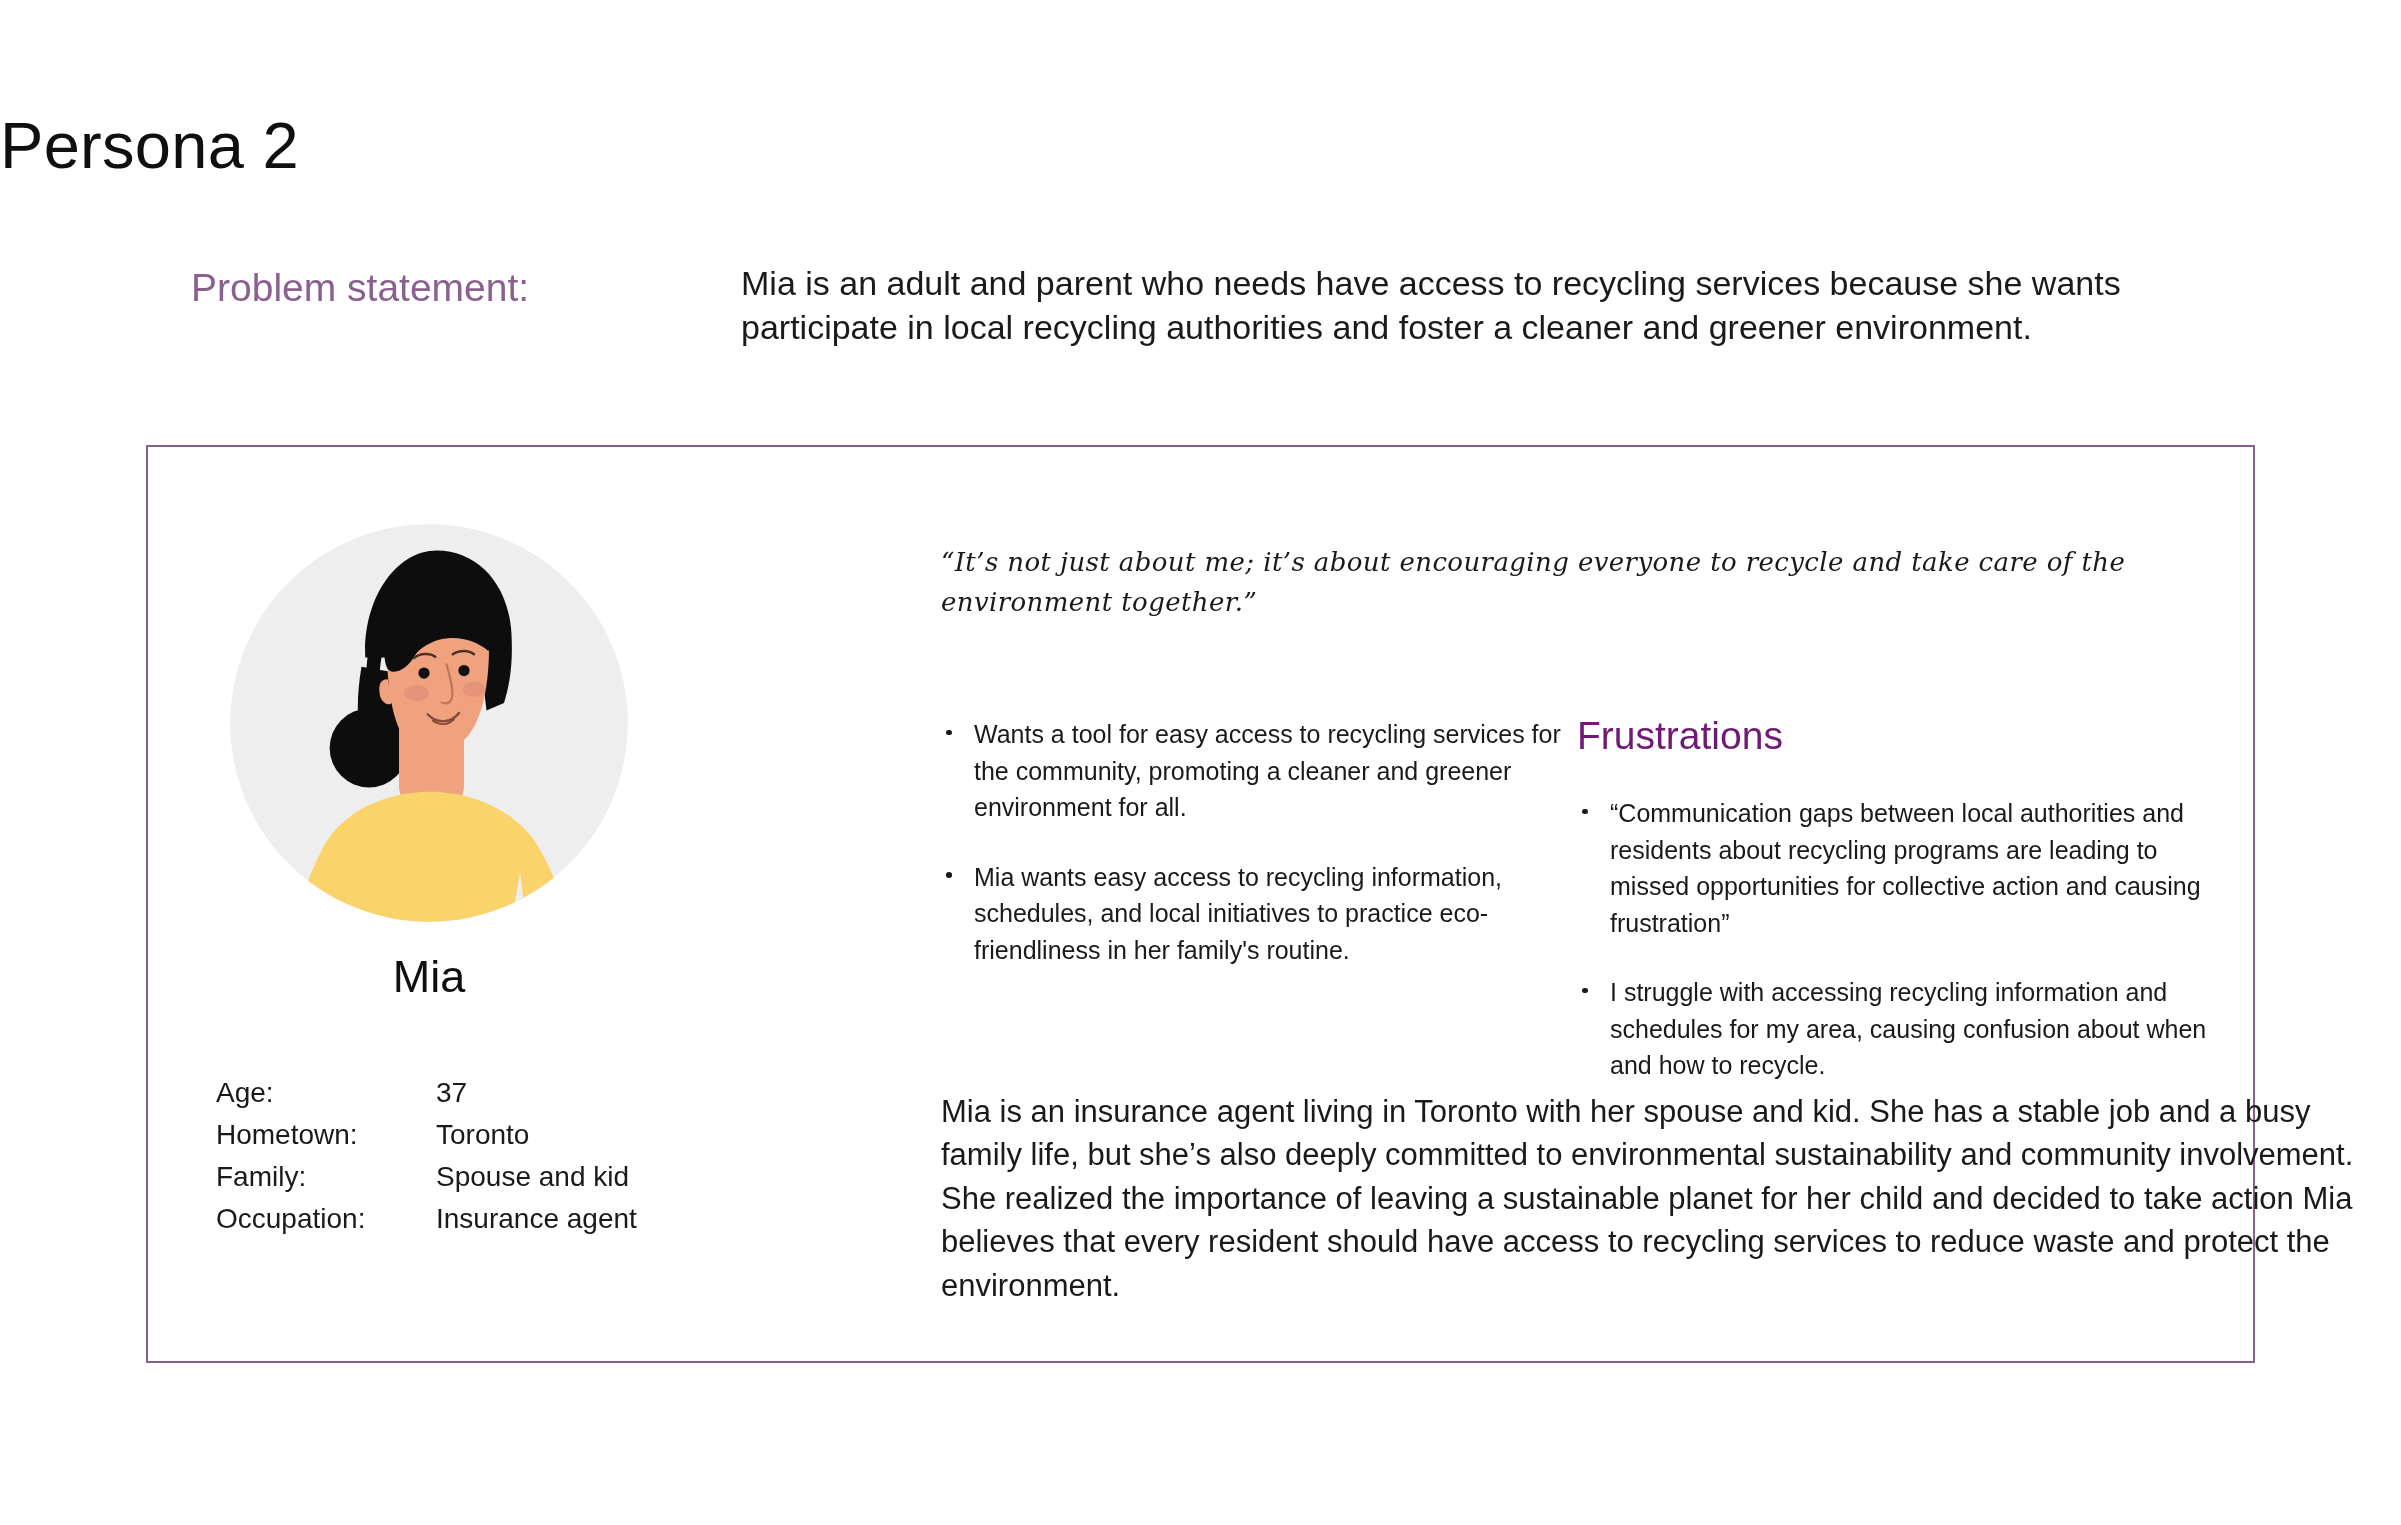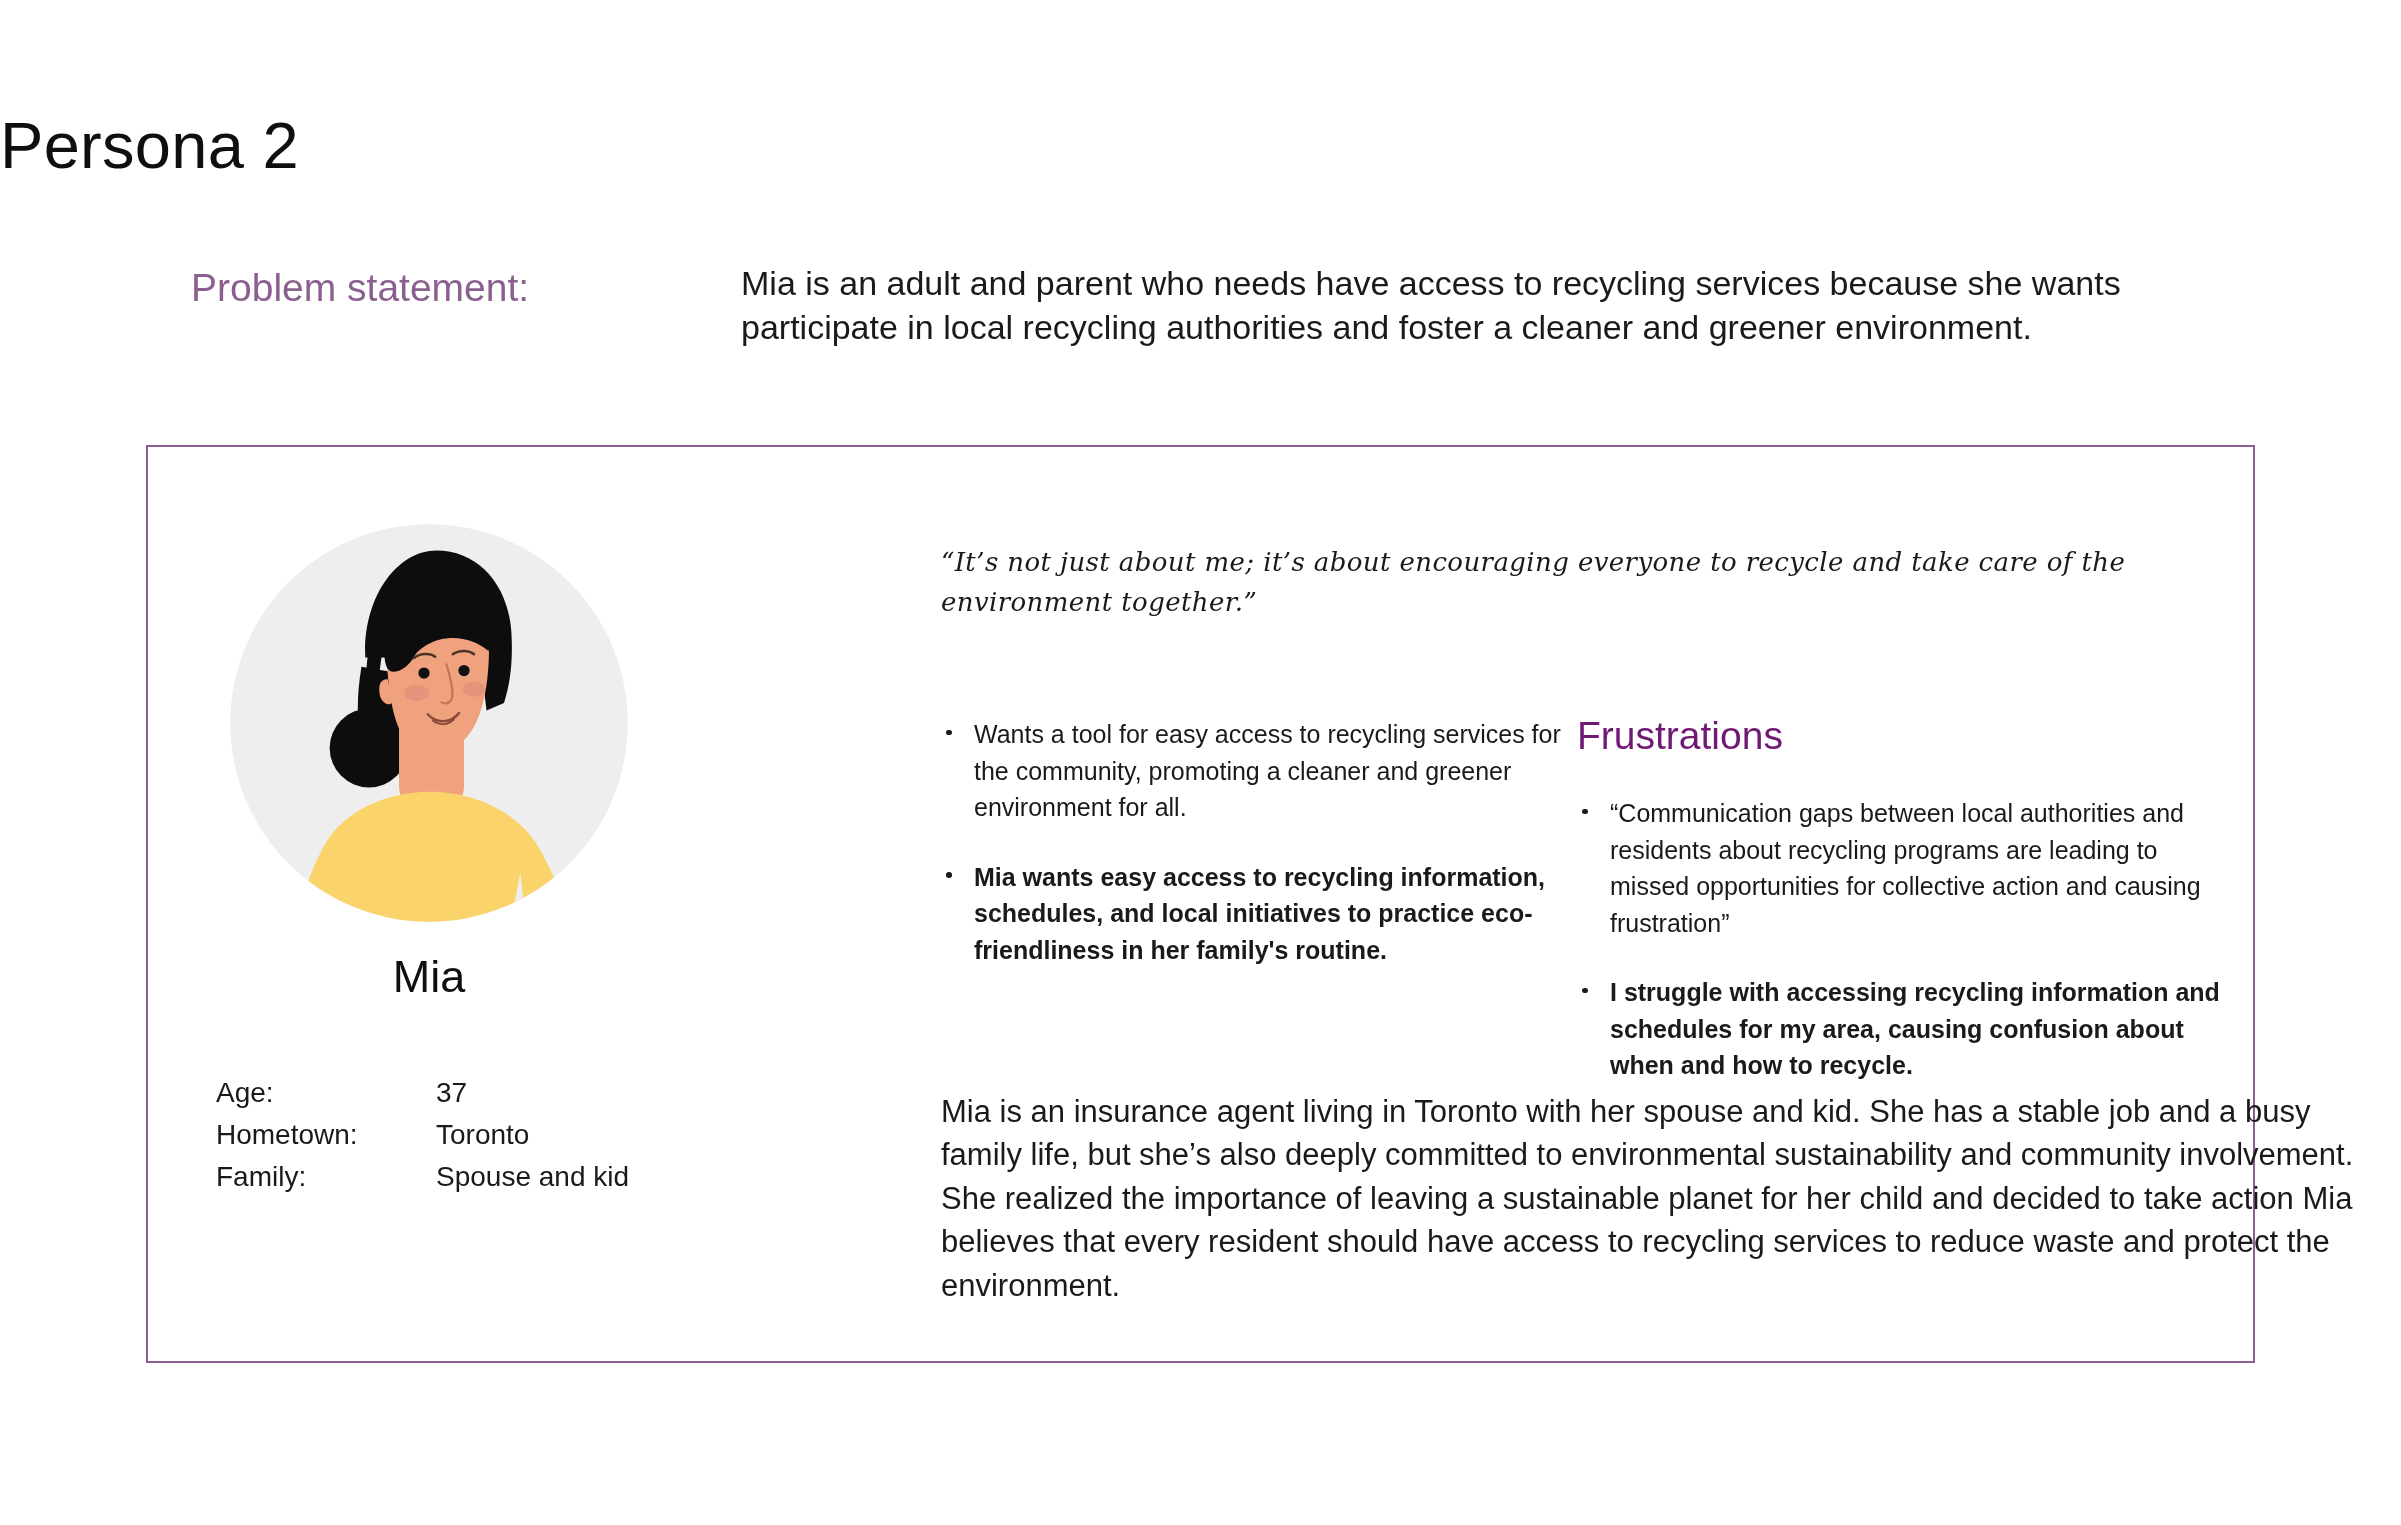--- a/index.html
+++ b/index.html
@@ -135,21 +135,21 @@
 
   .bullet-list { margin: 0; padding: 0; list-style: none; }
   .bullet-item {
     position: relative;
     padding-left: 33px;
     font-size: 25px;
     line-height: 1.46;
     color: #1a1a1a;
     margin-bottom: 33px;
   }
-  .bullet-item:last-child { margin-bottom: 0; font-weight: bold; }
+  .bullet-item:last-child { margin-bottom: 0; }
   .bullet-item .dot {
     position: absolute;
     left: 5px;
     top: 13.8px;
     width: 5.6px;
     height: 5.6px;
     border-radius: 50%;
     background: #1a1a1a;
   }
 
@@ -239,20 +239,24 @@
       <span class="demo-val">37</span>
     </div>
     <div class="demo-row">
       <span class="demo-key">Hometown:</span>
       <span class="demo-val">Toronto</span>
     </div>
     <div class="demo-row">
       <span class="demo-key">Family:</span>
       <span class="demo-val">Spouse and kid</span>
     </div>
+    <div class="demo-row">
+      <span class="demo-key">Occupation:</span>
+      <span class="demo-val">Insurance agent</span>
+    </div>
   </div>
 
   <div class="quote">“It’s not just about me; it’s about encouraging everyone to recycle and take care of the environment together.”</div>
 
   <div class="col-goals">
     <ul class="bullet-list">
       <li class="bullet-item">
         <span class="dot"></span>
         <span>Wants a tool for easy access to recycling services for the community, promoting a cleaner and greener environment for all.</span>
       </li>

